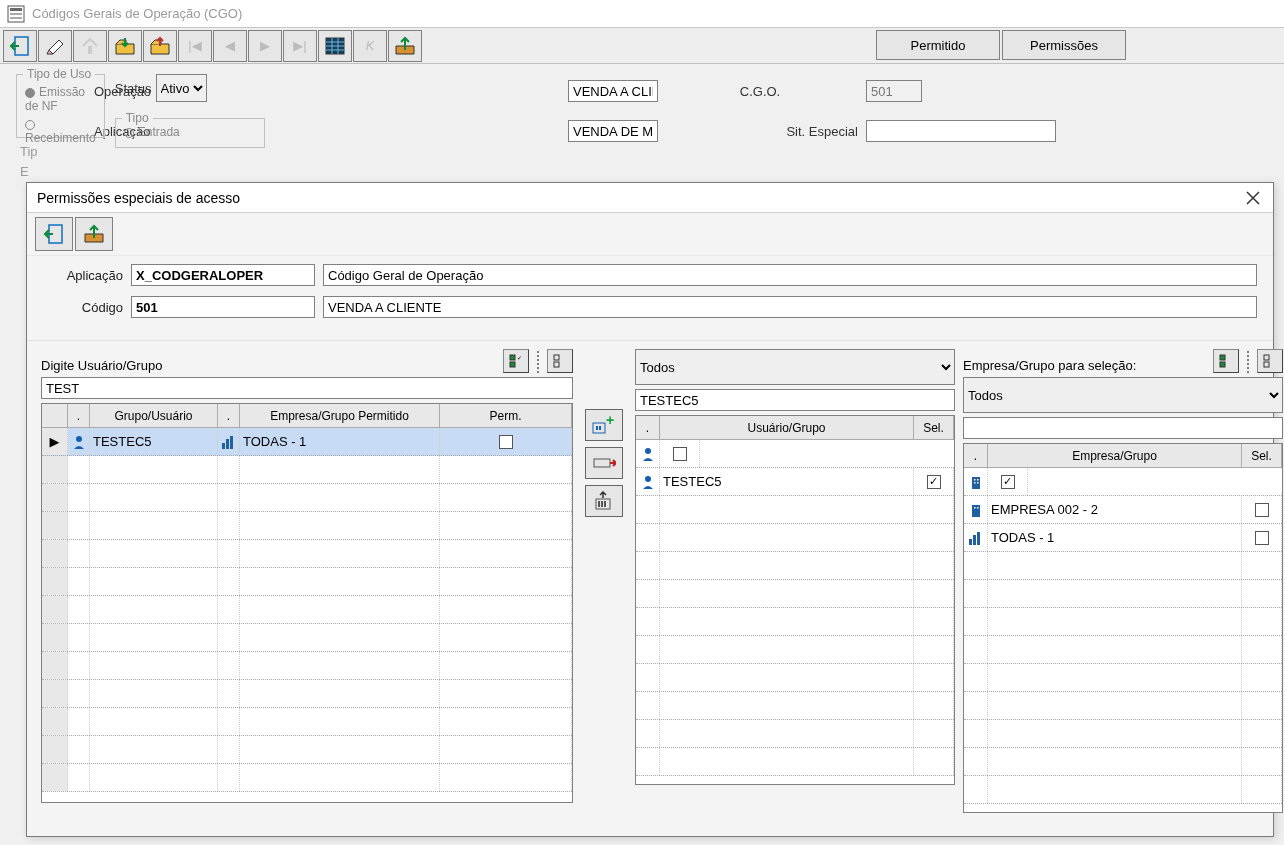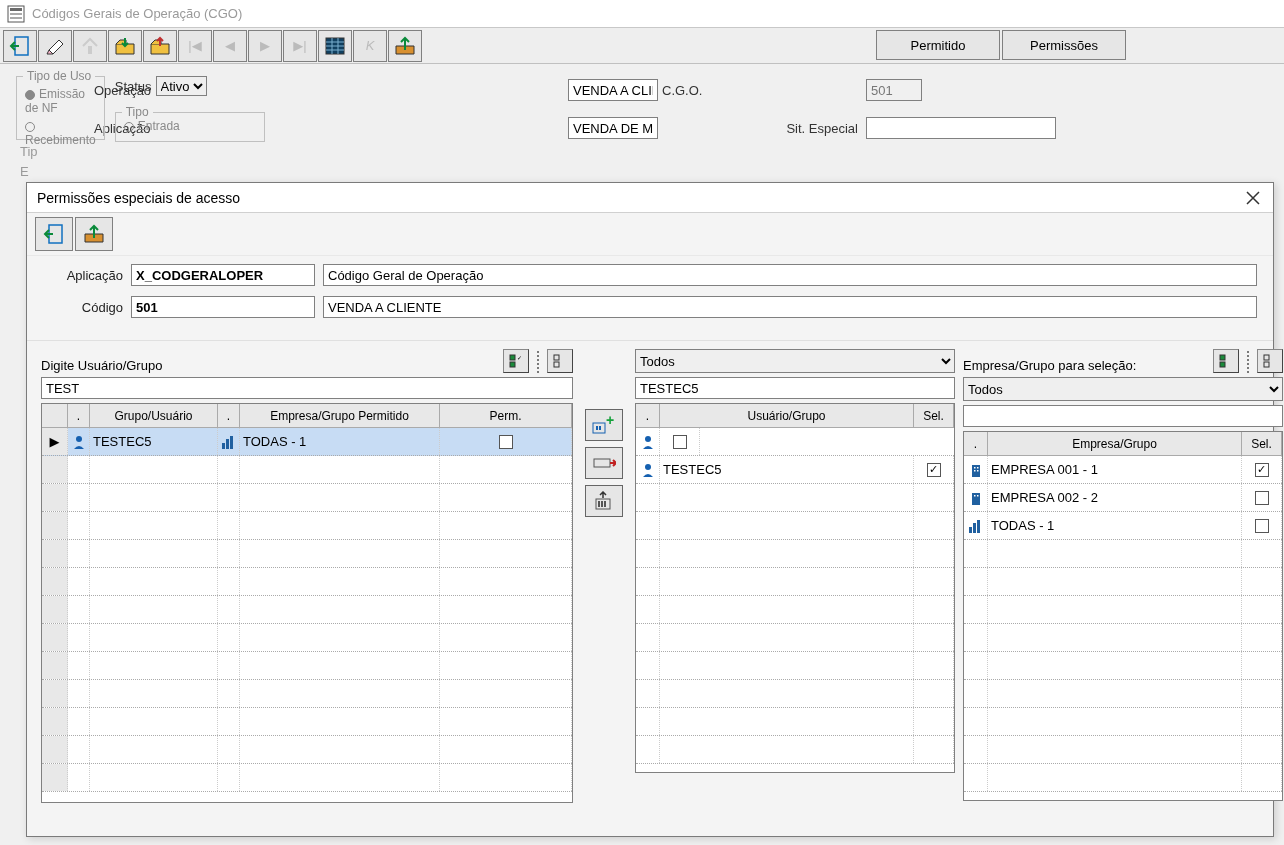--- a/index.html
+++ b/index.html
@@ -72,21 +72,21 @@
     padding: 4px 8px 8px 8px;
     font-size: 12px;
     color:#8a8a8a;
     position: relative;
   }
   .groupbox .legend {
     position: absolute; top: -8px; left: 6px;
     background: #f0f0f0; padding: 0 4px;
   }
   .status-line { display:flex; align-items:center; gap:4px;}
-  .status-line select { height:20px; border:1px solid #808080; font-family:inherit; font-size:13px;}
+  .status-line select { height:28px; border:1px solid #808080; font-family:inherit; font-size:13px;}
 
   
   .modal {
     position: absolute;
     left: 26px; top: 182px;
     width: 1248px; height: 655px;
     background: #f4f4f4;
     border: 1px solid #7a7a7a;
     box-shadow: 2px 2px 8px rgba(0,0,0,0.15);
   }
@@ -124,21 +124,21 @@
   .section-label { display:flex; align-items:flex-end; gap:6px; margin-bottom:4px;}
   .section-label span.lbl { flex:1; }
   .mini-btn {
     width: 26px; height: 24px;
     border-top:1px solid #888;border-left:1px solid #888;
     border-bottom:1px solid #444;border-right:1px solid #444;
     background:#e6e6e6; display:inline-flex;align-items:center;justify-content:center;cursor:pointer;
     font-size:10px;
   }
   .dotted { border-left: 2px dotted #7a7a7a; height:22px; margin: 0 2px;}
-  select.combo { width:100%; height:24px; border:1px solid #808080; font-family:inherit;font-size:13px;}
+  select.combo { width:100%; height:36px; border:1px solid #808080; font-family:inherit;font-size:13px;}
   .grid {
     border: 1px solid #808080;
     background:#fff;
     height: 400px;
     overflow:hidden;
   }
   .grid .ghead { display:flex; background:#e8e8e8; border-bottom:1px solid #aaa; height:24px; align-items:stretch;}
   .gh { border-right:1px solid #aaa; display:flex;align-items:center;justify-content:center; font-size:12px; background:#e8e8e8;}
   .grow { display:flex; height:28px; border-bottom:1px dotted #aaa; align-items:center;}
   .gc { border-right:1px dotted #ccc; display:flex;align-items:center; padding:0 3px; height:100%;}
@@ -251,21 +251,21 @@
     </div>
     <div class="big-btn" style="margin-left:2px">
       <span>Permissões</span>
     </div>
   </div>
 </div>
 
 <div class="form-area">
   <label>Operação</label>
   <input class="text" value="VENDA A CLIENTE" style="">
-  <label style="text-align:left;padding-right:4px">C.G.O.</label>
+  <label style="text-align:center;padding-right:4px">C.G.O.</label>
   <div style="display:flex;gap:10px;align-items:center">
     <input class="text ro" style="width: 56px; background: rgb(240, 240, 240); color: rgb(119, 119, 119);" readonly="" value="501">
   </div>
   <div class="right-side-group" style="grid-row:1 / span 2">
     <div class="groupbox" style="width:150px;height:64px">
       <span class="legend">Tipo de Uso</span>
       <div class="tipo-col" style="margin-top:6px">
         <div><span class="radio-dot sel"></span><span>Emissão de NF</span></div>
         <div><span class="radio-dot"></span><span>Recebimento</span></div>
       </div>
@@ -629,23 +629,20 @@
         <div class="grow">
           <div class="gc" style="width:24px;justify-content:center">
               <svg class="icon-building">
                 <rect x="3" y="2" width="8" height="12" fill="#2060a0"></rect>
                 <rect x="5" y="4" width="1.5" height="1.5" fill="#fff"></rect>
                 <rect x="8" y="4" width="1.5" height="1.5" fill="#fff"></rect>
                 <rect x="5" y="7" width="1.5" height="1.5" fill="#fff"></rect>
                 <rect x="8" y="7" width="1.5" height="1.5" fill="#fff"></rect>
               </svg>
             </div>
-          <div class="gc" style="flex:1">
-              <span>EMPRESA 001 - 1</span>
-            </div>
           <div class="gc" style="width:40px;justify-content:center">
               <span class="chk checked"></span>
             </div>
         </div>
         <div class="grow">
           <div class="gc" style="width:24px;justify-content:center">
               <svg class="icon-building">
                 <rect x="3" y="2" width="8" height="12" fill="#2060a0"></rect>
                 <rect x="5" y="4" width="1.5" height="1.5" fill="#fff"></rect>
                 <rect x="8" y="4" width="1.5" height="1.5" fill="#fff"></rect>

